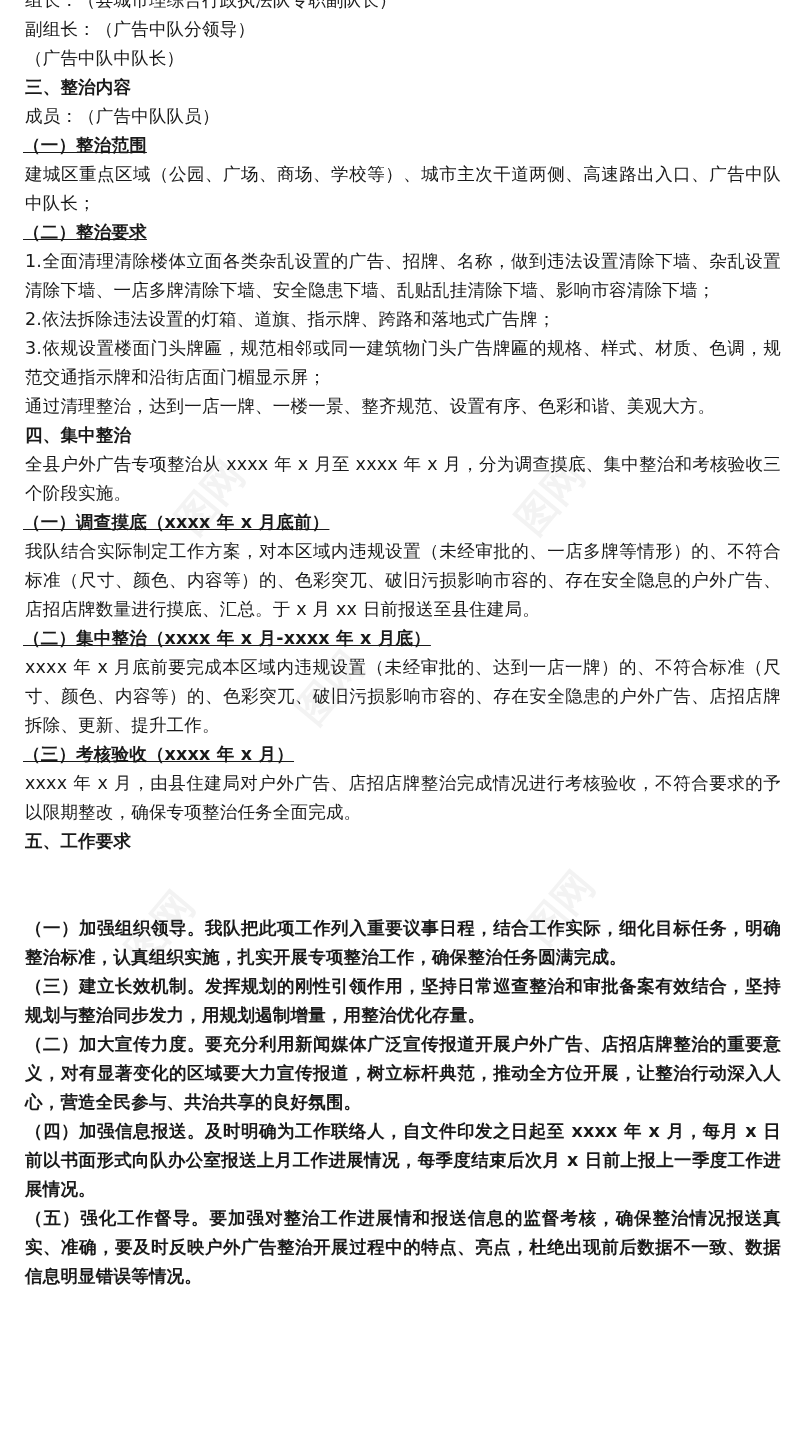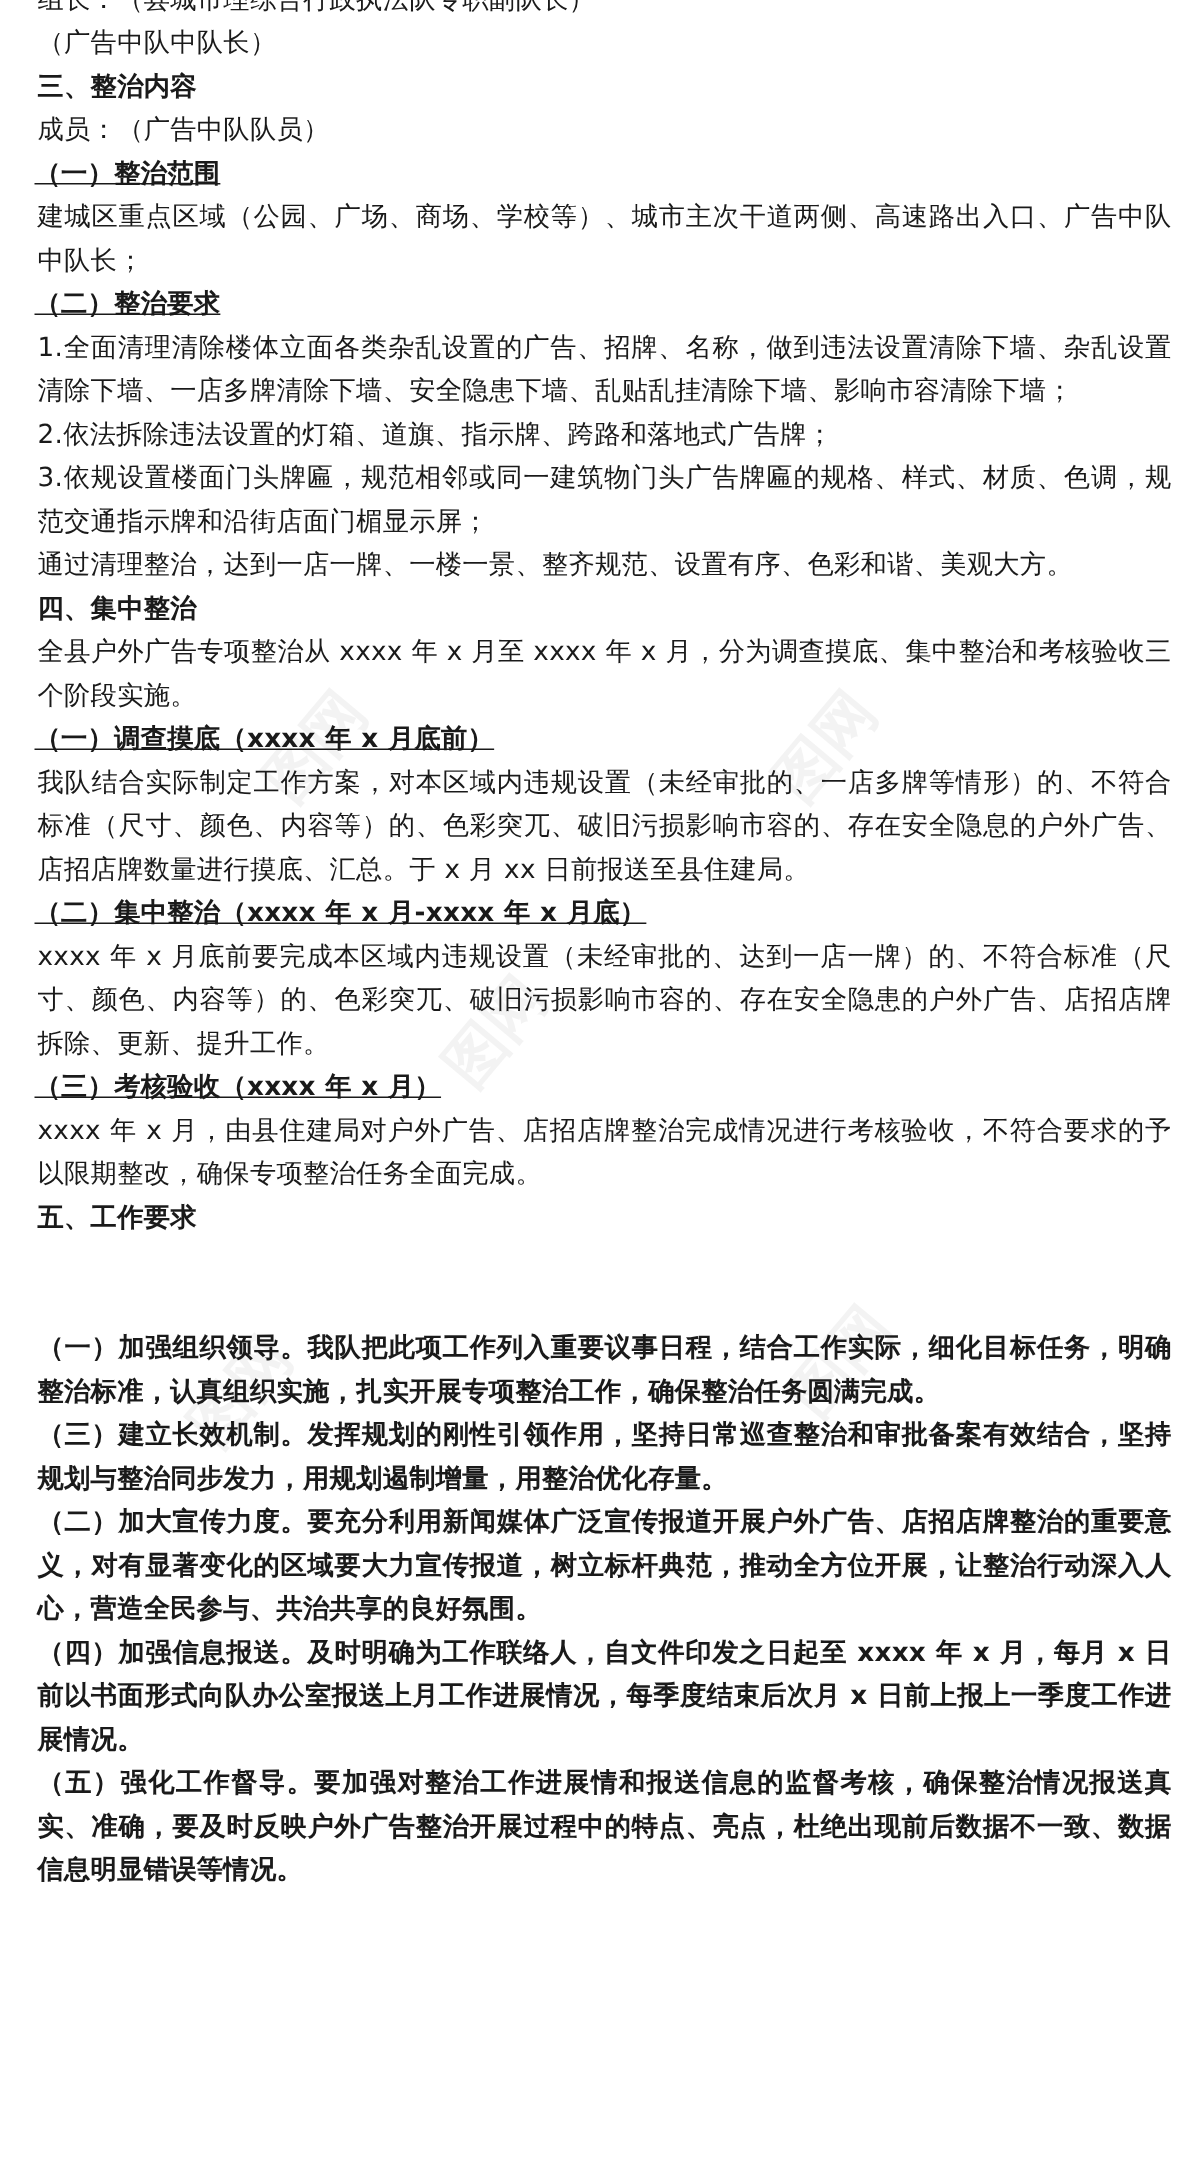--- a/index.html
+++ b/index.html
@@ -48,20 +48,21 @@
 <body>
 
 <div class="watermark" style="left:170px; top:470px;">图网</div>
 <div class="watermark" style="left:510px; top:470px;">图网</div>
 <div class="watermark" style="left:290px; top:660px;">图网</div>
 <div class="watermark" style="left:120px; top:900px;">图网</div>
 <div class="watermark" style="left:520px; top:880px;">图网</div>
 
 <div class="doc">
   <p class="line">组长：（县城市理综合行政执法队专职副队长）</p>
+  <p class="line">副组长：（广告中队分领导）</p>
   <p class="line">（广告中队中队长）</p>
   <p class="line h1">三、整治内容</p>
 
   <p class="line">成员：（广告中队队员）</p>
   <p class="line h2">（一）整治范围</p>
   <p class="line">建城区重点区域（公园、广场、商场、学校等）、城市主次干道两侧、高速路出入口、广告中队中队长；</p>
   <p class="line h2">（二）整治要求</p>
   <p class="line">1.全面清理清除楼体立面各类杂乱设置的广告、招牌、名称，做到违法设置清除下墙、杂乱设置清除下墙、一店多牌清除下墙、安全隐患下墙、乱贴乱挂清除下墙、影响市容清除下墙；</p>
   <p class="line">2.依法拆除违法设置的灯箱、道旗、指示牌、跨路和落地式广告牌；</p>
   <p class="line">3.依规设置楼面门头牌匾，规范相邻或同一建筑物门头广告牌匾的规格、样式、材质、色调，规范交通指示牌和沿街店面门楣显示屏；</p>

